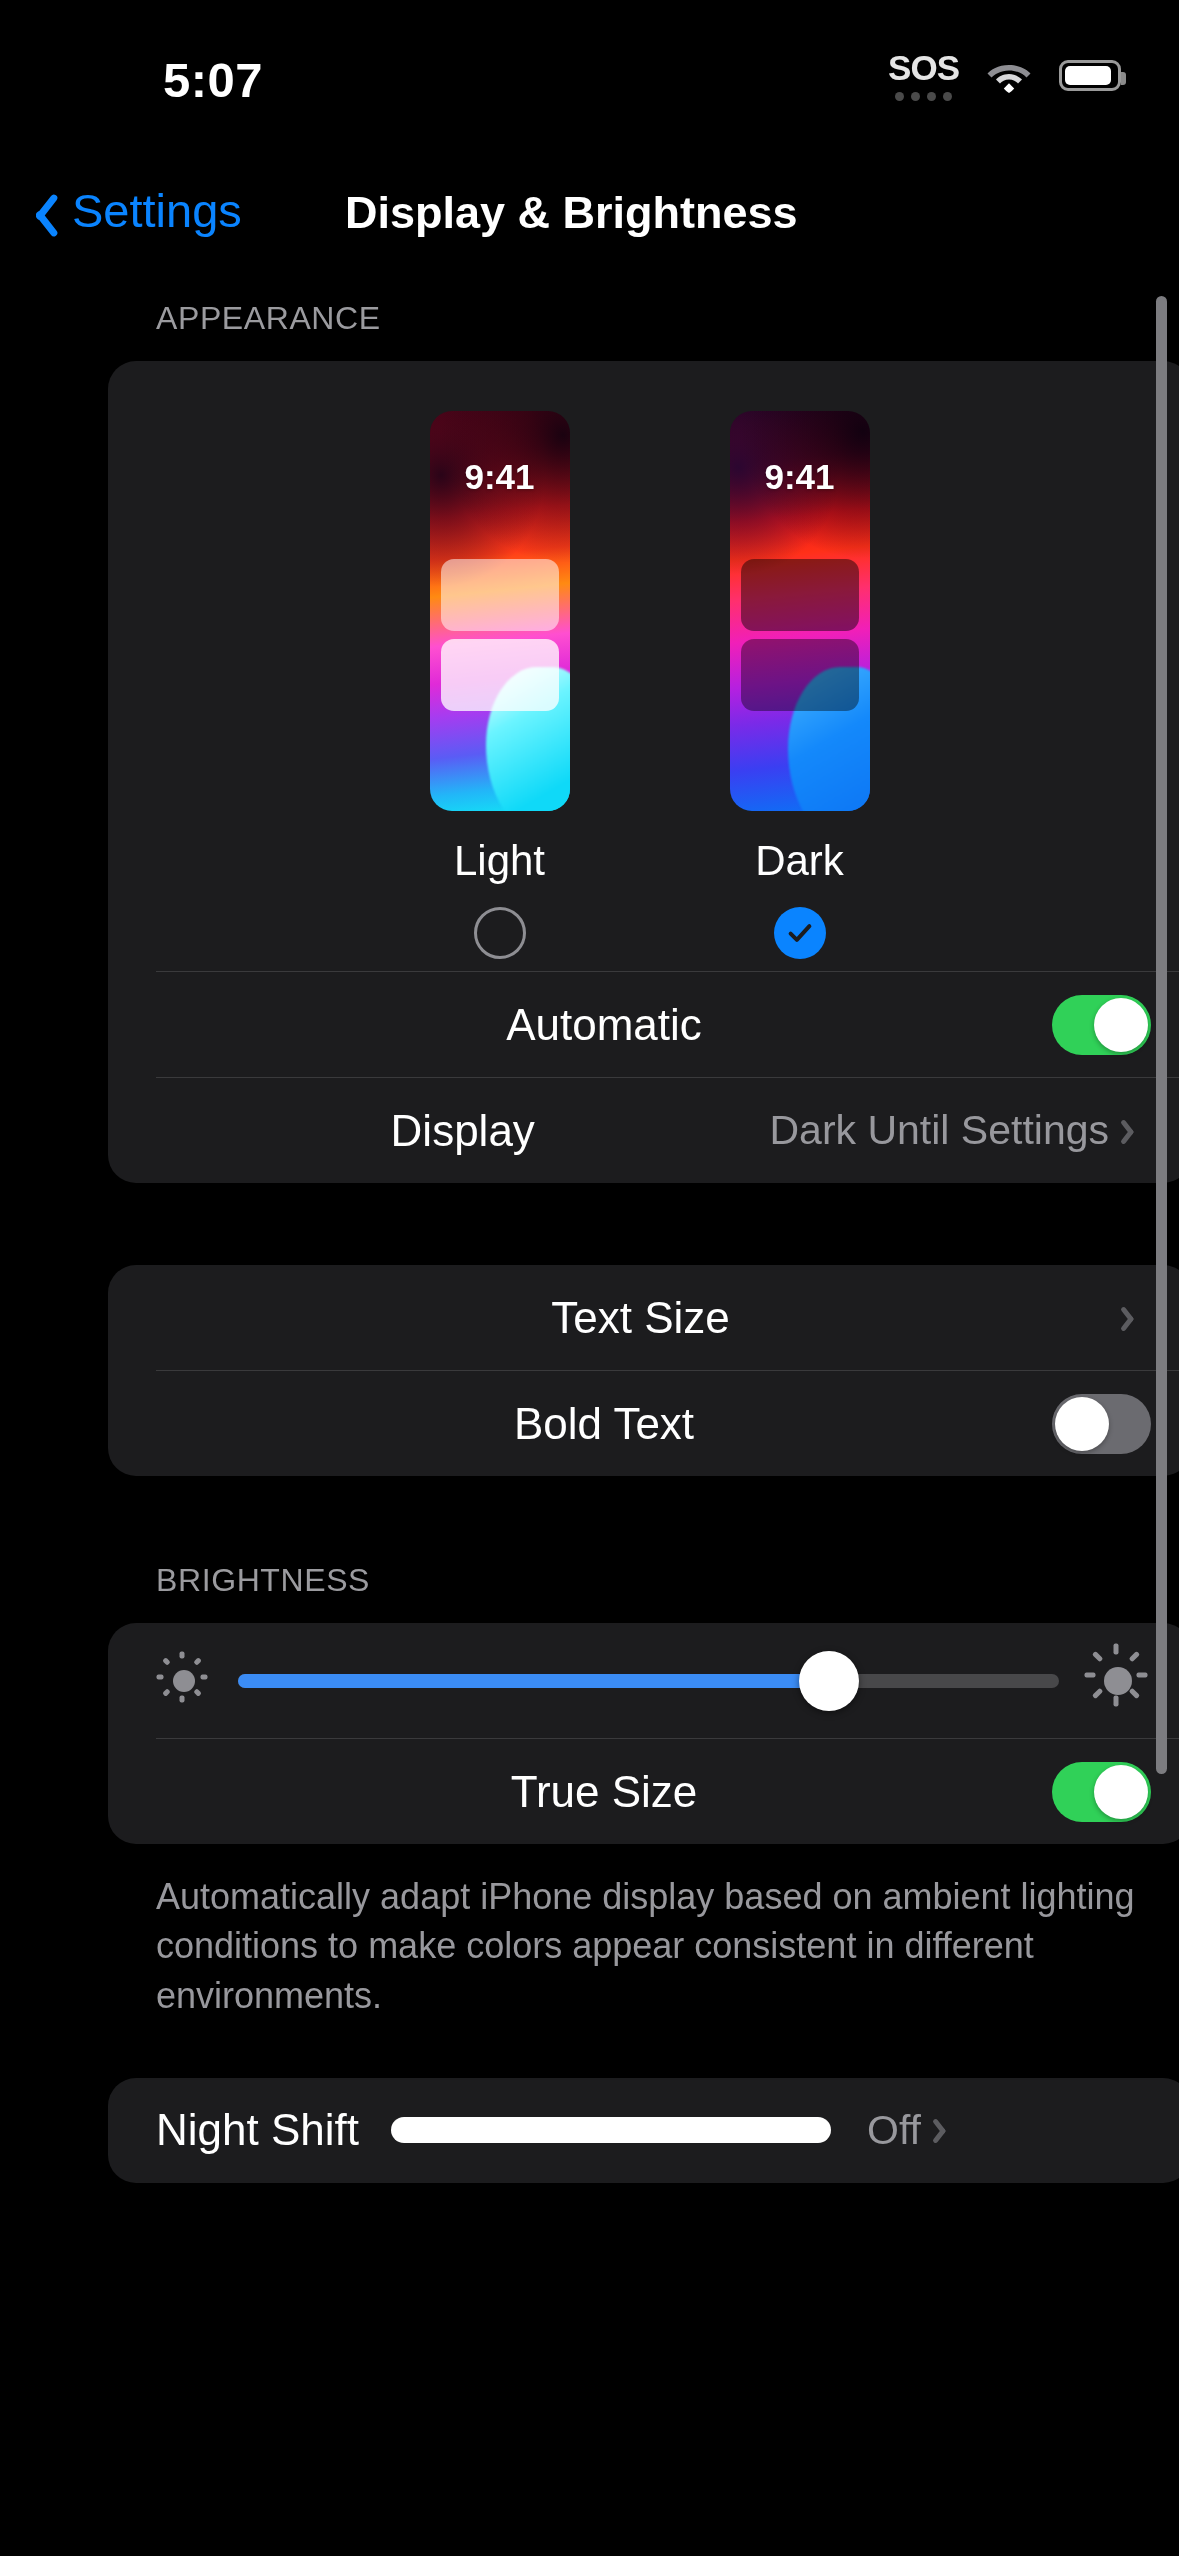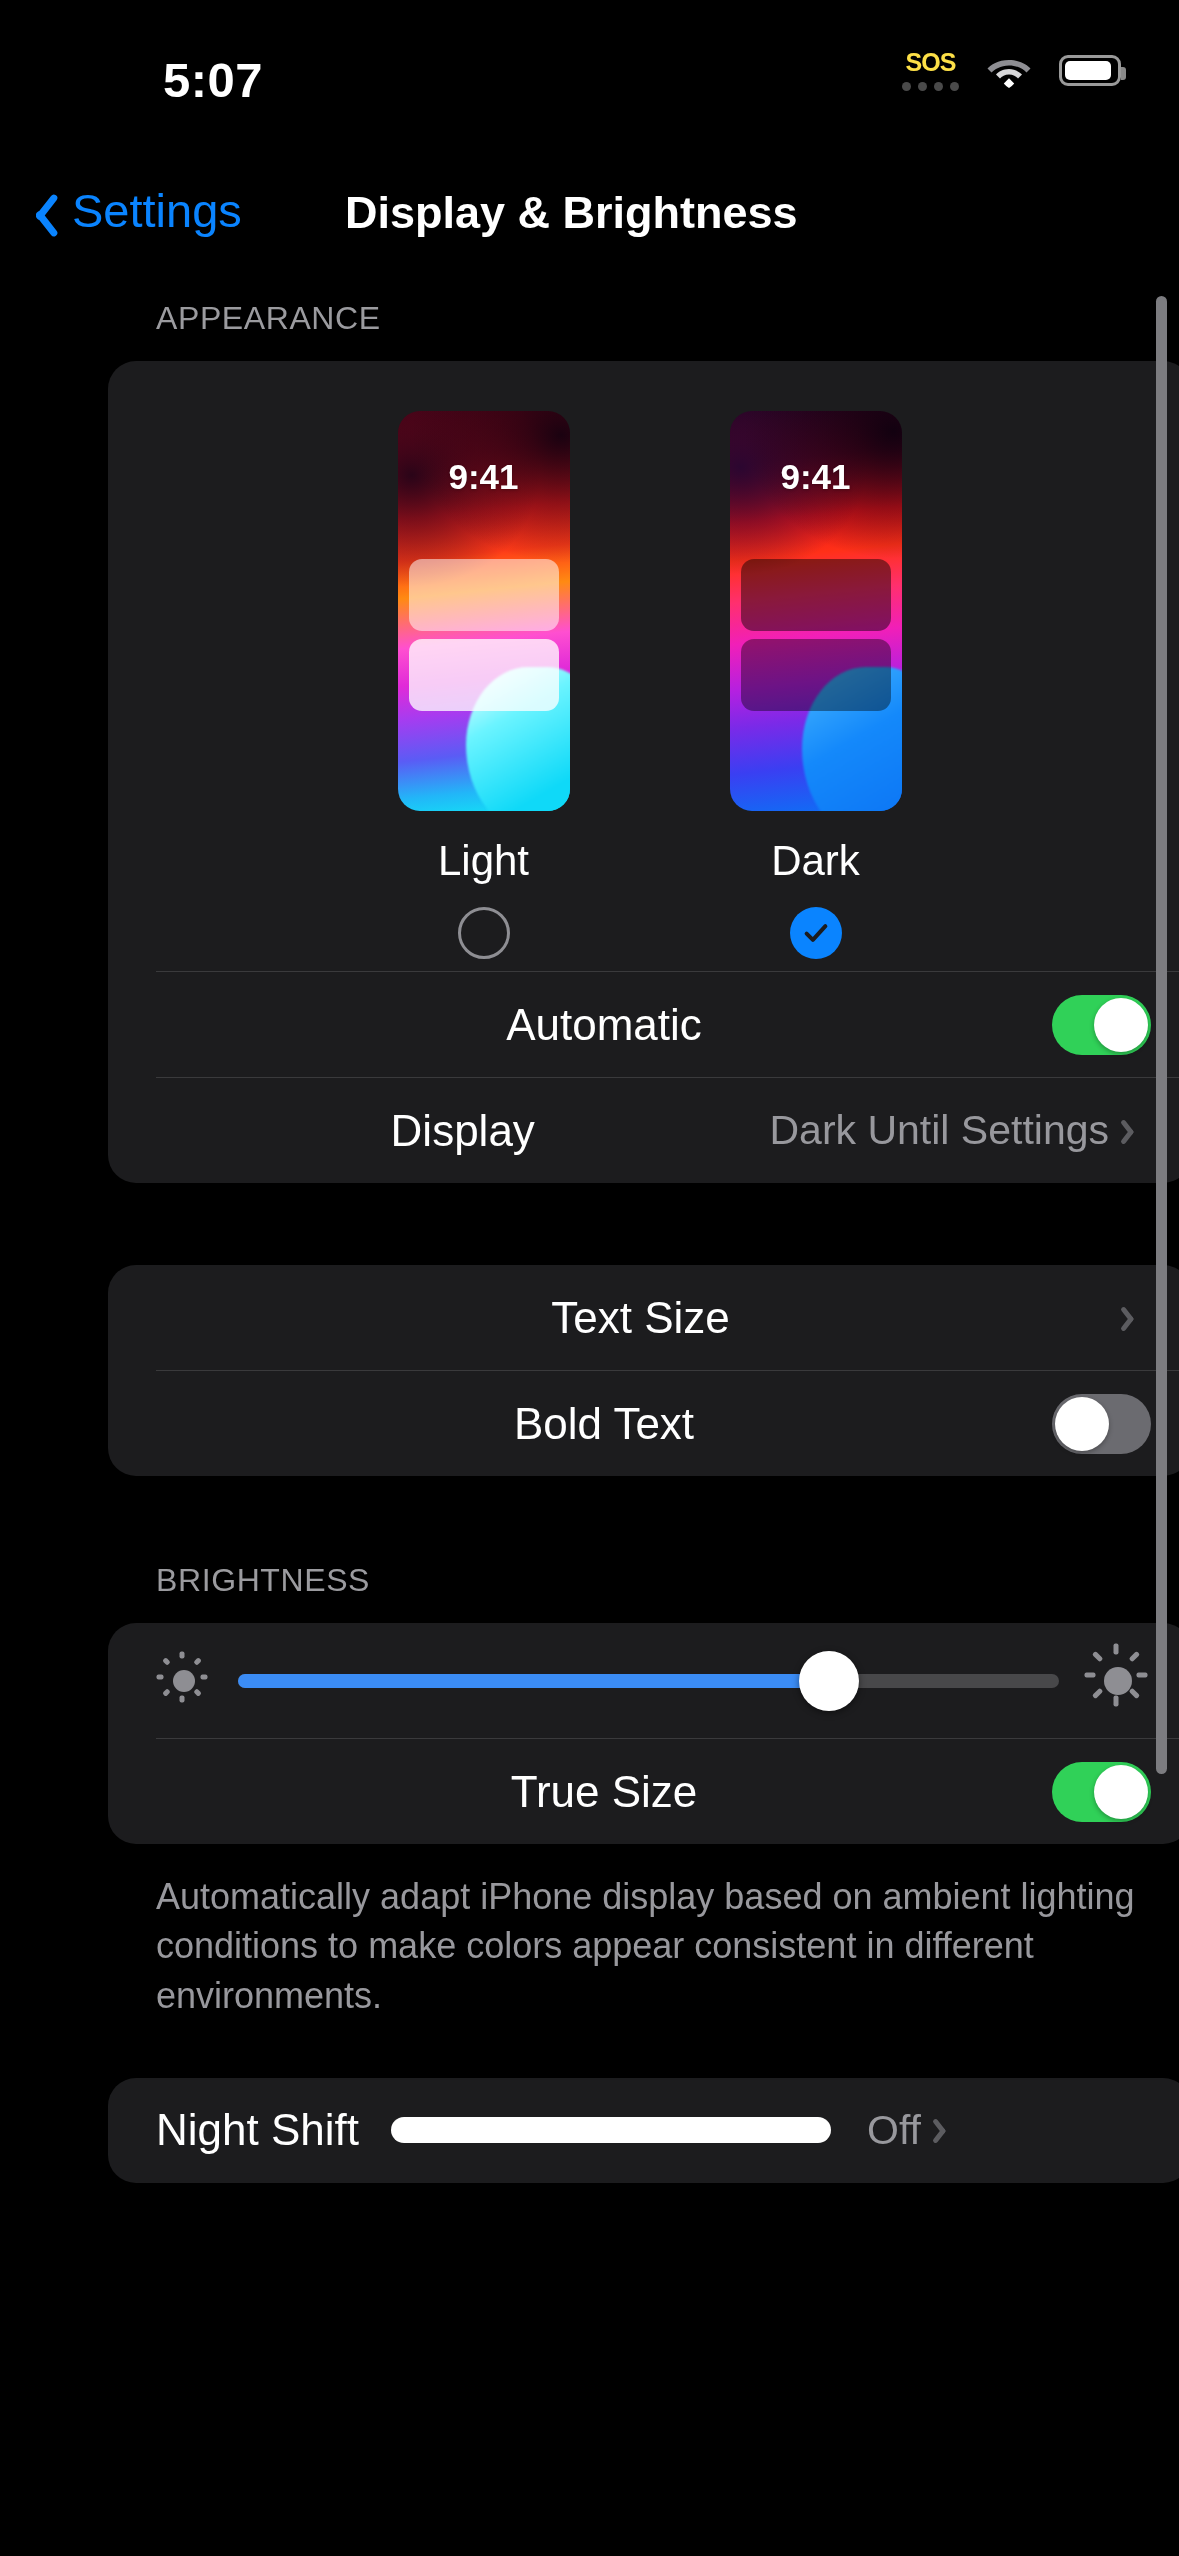--- a/index.html
+++ b/index.html
@@ -12,21 +12,21 @@
   .screen { position:relative; width:1179px; height:2556px; background:#000; }
 
   
   .statusbar { position:absolute; top:0; left:0; width:1179px; height:110px; }
   .sb-time {
     position:absolute; left:163px; top:52px;
     font-size:49px; font-weight:bold; color:#fff; letter-spacing:0.5px;
   }
   .sb-right { position:absolute; right:58px; top:50px; display:flex; align-items:center; gap:28px; }
   .sos-wrap { position:relative; display:flex; flex-direction:column; align-items:center; }
-  .sos-text { font-size:25px; font-weight:bold; color:#fde047; letter-spacing:-1px; line-height:1; }
+  .sos-text { font-size:35px; font-weight:bold; color:#e5e5e5; letter-spacing:-1px; line-height:1; }
   .sos-dots { display:flex; gap:7px; margin-top:7px; }
   .sos-dots i { width:9px; height:9px; border-radius:50%; background:#4a4a4a; display:block; }
   .wifi-icon { width:44px; height:34px; position:relative; }
   .batt { width:62px; height:31px; border:3px solid #9a9a9a; border-radius:9px; position:relative; }
   .batt::after { content:""; position:absolute; right:-8px; top:9px; width:5px; height:13px;
                  background:#8a8a8a; border-radius:0 3px 3px 0; }
   .batt-fill { position:absolute; left:3px; top:3px; bottom:3px; width:82%;
                background:#fff; border-radius:5px; }
 
   
@@ -48,21 +48,21 @@
     font-size:32px; color:#9b9b9f; letter-spacing:0.6px;
     padding-left:96px; margin-bottom:24px;
   }
   .card { background:#1c1c1e; border-radius:28px; margin:0 48px; overflow:hidden; }
 
   
   .appearance-pad { padding:50px 0 12px; }
   .previews { display:flex; justify-content:center; gap:160px; }
   .preview-col { display:flex; flex-direction:column; align-items:center; }
   .phone {
-    width:172px; height:400px; border-radius:22px; position:relative;
+    width:140px; height:400px; border-radius:22px; position:relative;
     overflow:hidden;
   }
   .phone.light {
     background:
       radial-gradient(ellipse 150% 55% at 95% 6%, #1a0210 0%, rgba(26,2,16,0) 58%),
       radial-gradient(ellipse 120% 45% at 8% 16%, #2a0418 0%, rgba(42,4,24,0) 62%),
       linear-gradient(174deg,
         #5b0418 0%, #a00a1c 12%, #f51d1d 26%, #ff3b18 36%,
         #ff8a12 45%, #ff4fd0 57%, #e02ad8 66%,
         #a63cf0 74%, #5a5cf5 84%, #22b6f8 93%, #11e5f5 100%);

